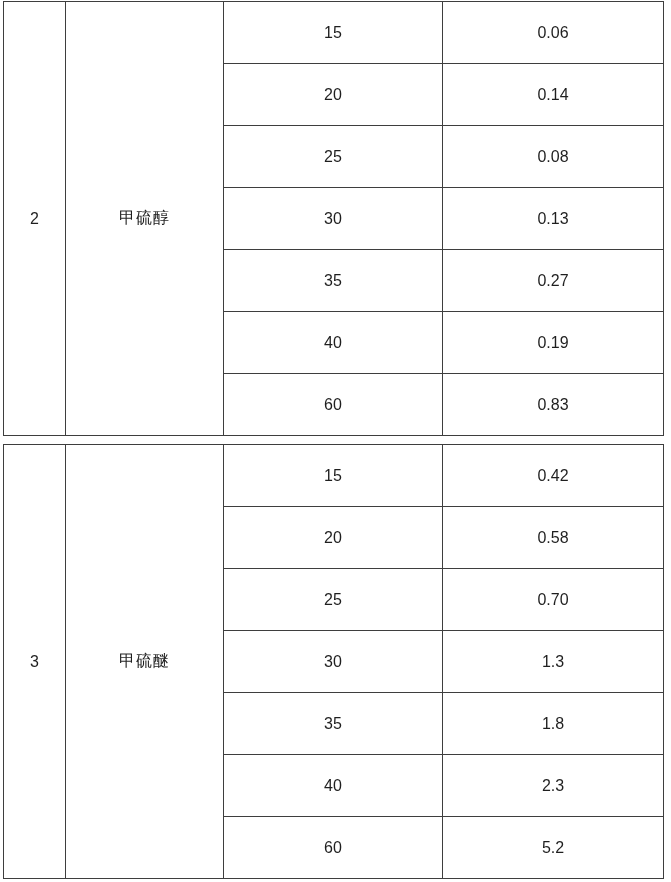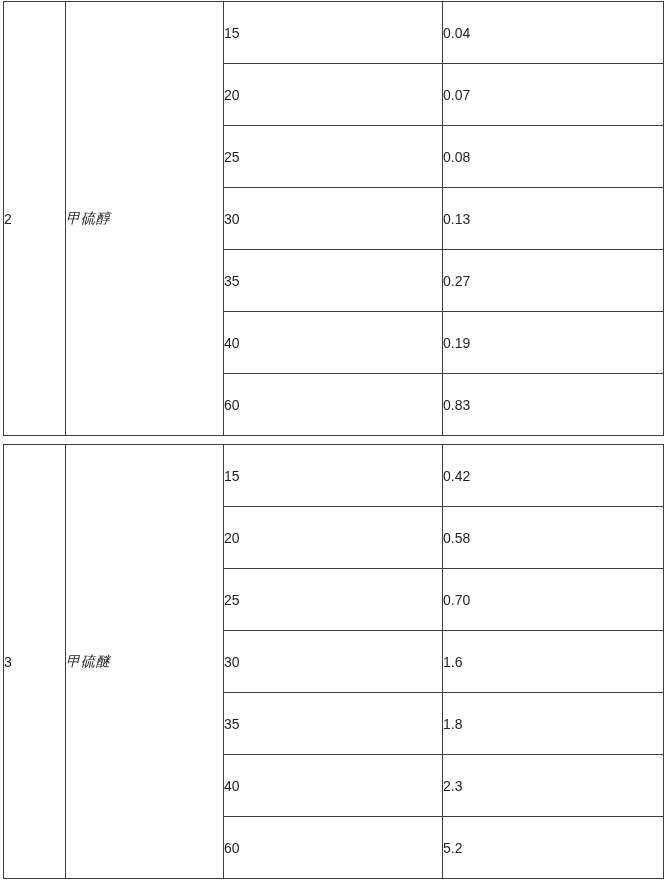--- a/index.html
+++ b/index.html
@@ -18,28 +18,29 @@
   table.tbl {
     position: absolute;
     left: 3px;
     width: 660px;
     border-collapse: collapse;
     table-layout: fixed;
     background: #ffffff;
   }
   table.tbl td {
     border: 1.5px solid #3e3e3e;
+    text-align: center;
     vertical-align: middle;
     color: #1f1f1f;
-    font-size: 14px;
+    font-size: 16px;
     padding: 0;
     overflow: hidden;
   }
   table.tbl tr { height: 62px; }
-  td.name-cell { font-size: 19px; letter-spacing: 1px; font-style: italic; }
+  td.name-cell { font-size: 19px; letter-spacing: 1px; }
   col.c1 { width: 62px; }
   col.c2 { width: 158px; }
   col.c3 { width: 219px; }
   col.c4 { width: 221px; }
   .tbl-a { top: 1px; }
   .tbl-b { top: 444px; }
 </style>
 </head>
 <body>
 
@@ -50,25 +51,25 @@
         <col class="c1">
         <col class="c2">
         <col class="c3">
         <col class="c4">
       </colgroup>
     <tbody>
       <tr>
         <td rowspan="7">2</td>
         <td rowspan="7" class="name-cell">甲硫醇</td>
         <td>15</td>
-        <td>0.04</td>
+        <td>0.06</td>
       </tr>
       <tr>
         <td>20</td>
-        <td>0.07</td>
+        <td>0.14</td>
       </tr>
       <tr>
         <td>25</td>
         <td>0.08</td>
       </tr>
       <tr>
         <td>30</td>
         <td>0.13</td>
       </tr>
       <tr>
@@ -103,21 +104,21 @@
       <tr>
         <td>20</td>
         <td>0.58</td>
       </tr>
       <tr>
         <td>25</td>
         <td>0.70</td>
       </tr>
       <tr>
         <td>30</td>
-        <td>1.6</td>
+        <td>1.3</td>
       </tr>
       <tr>
         <td>35</td>
         <td>1.8</td>
       </tr>
       <tr>
         <td>40</td>
         <td>2.3</td>
       </tr>
       <tr>

